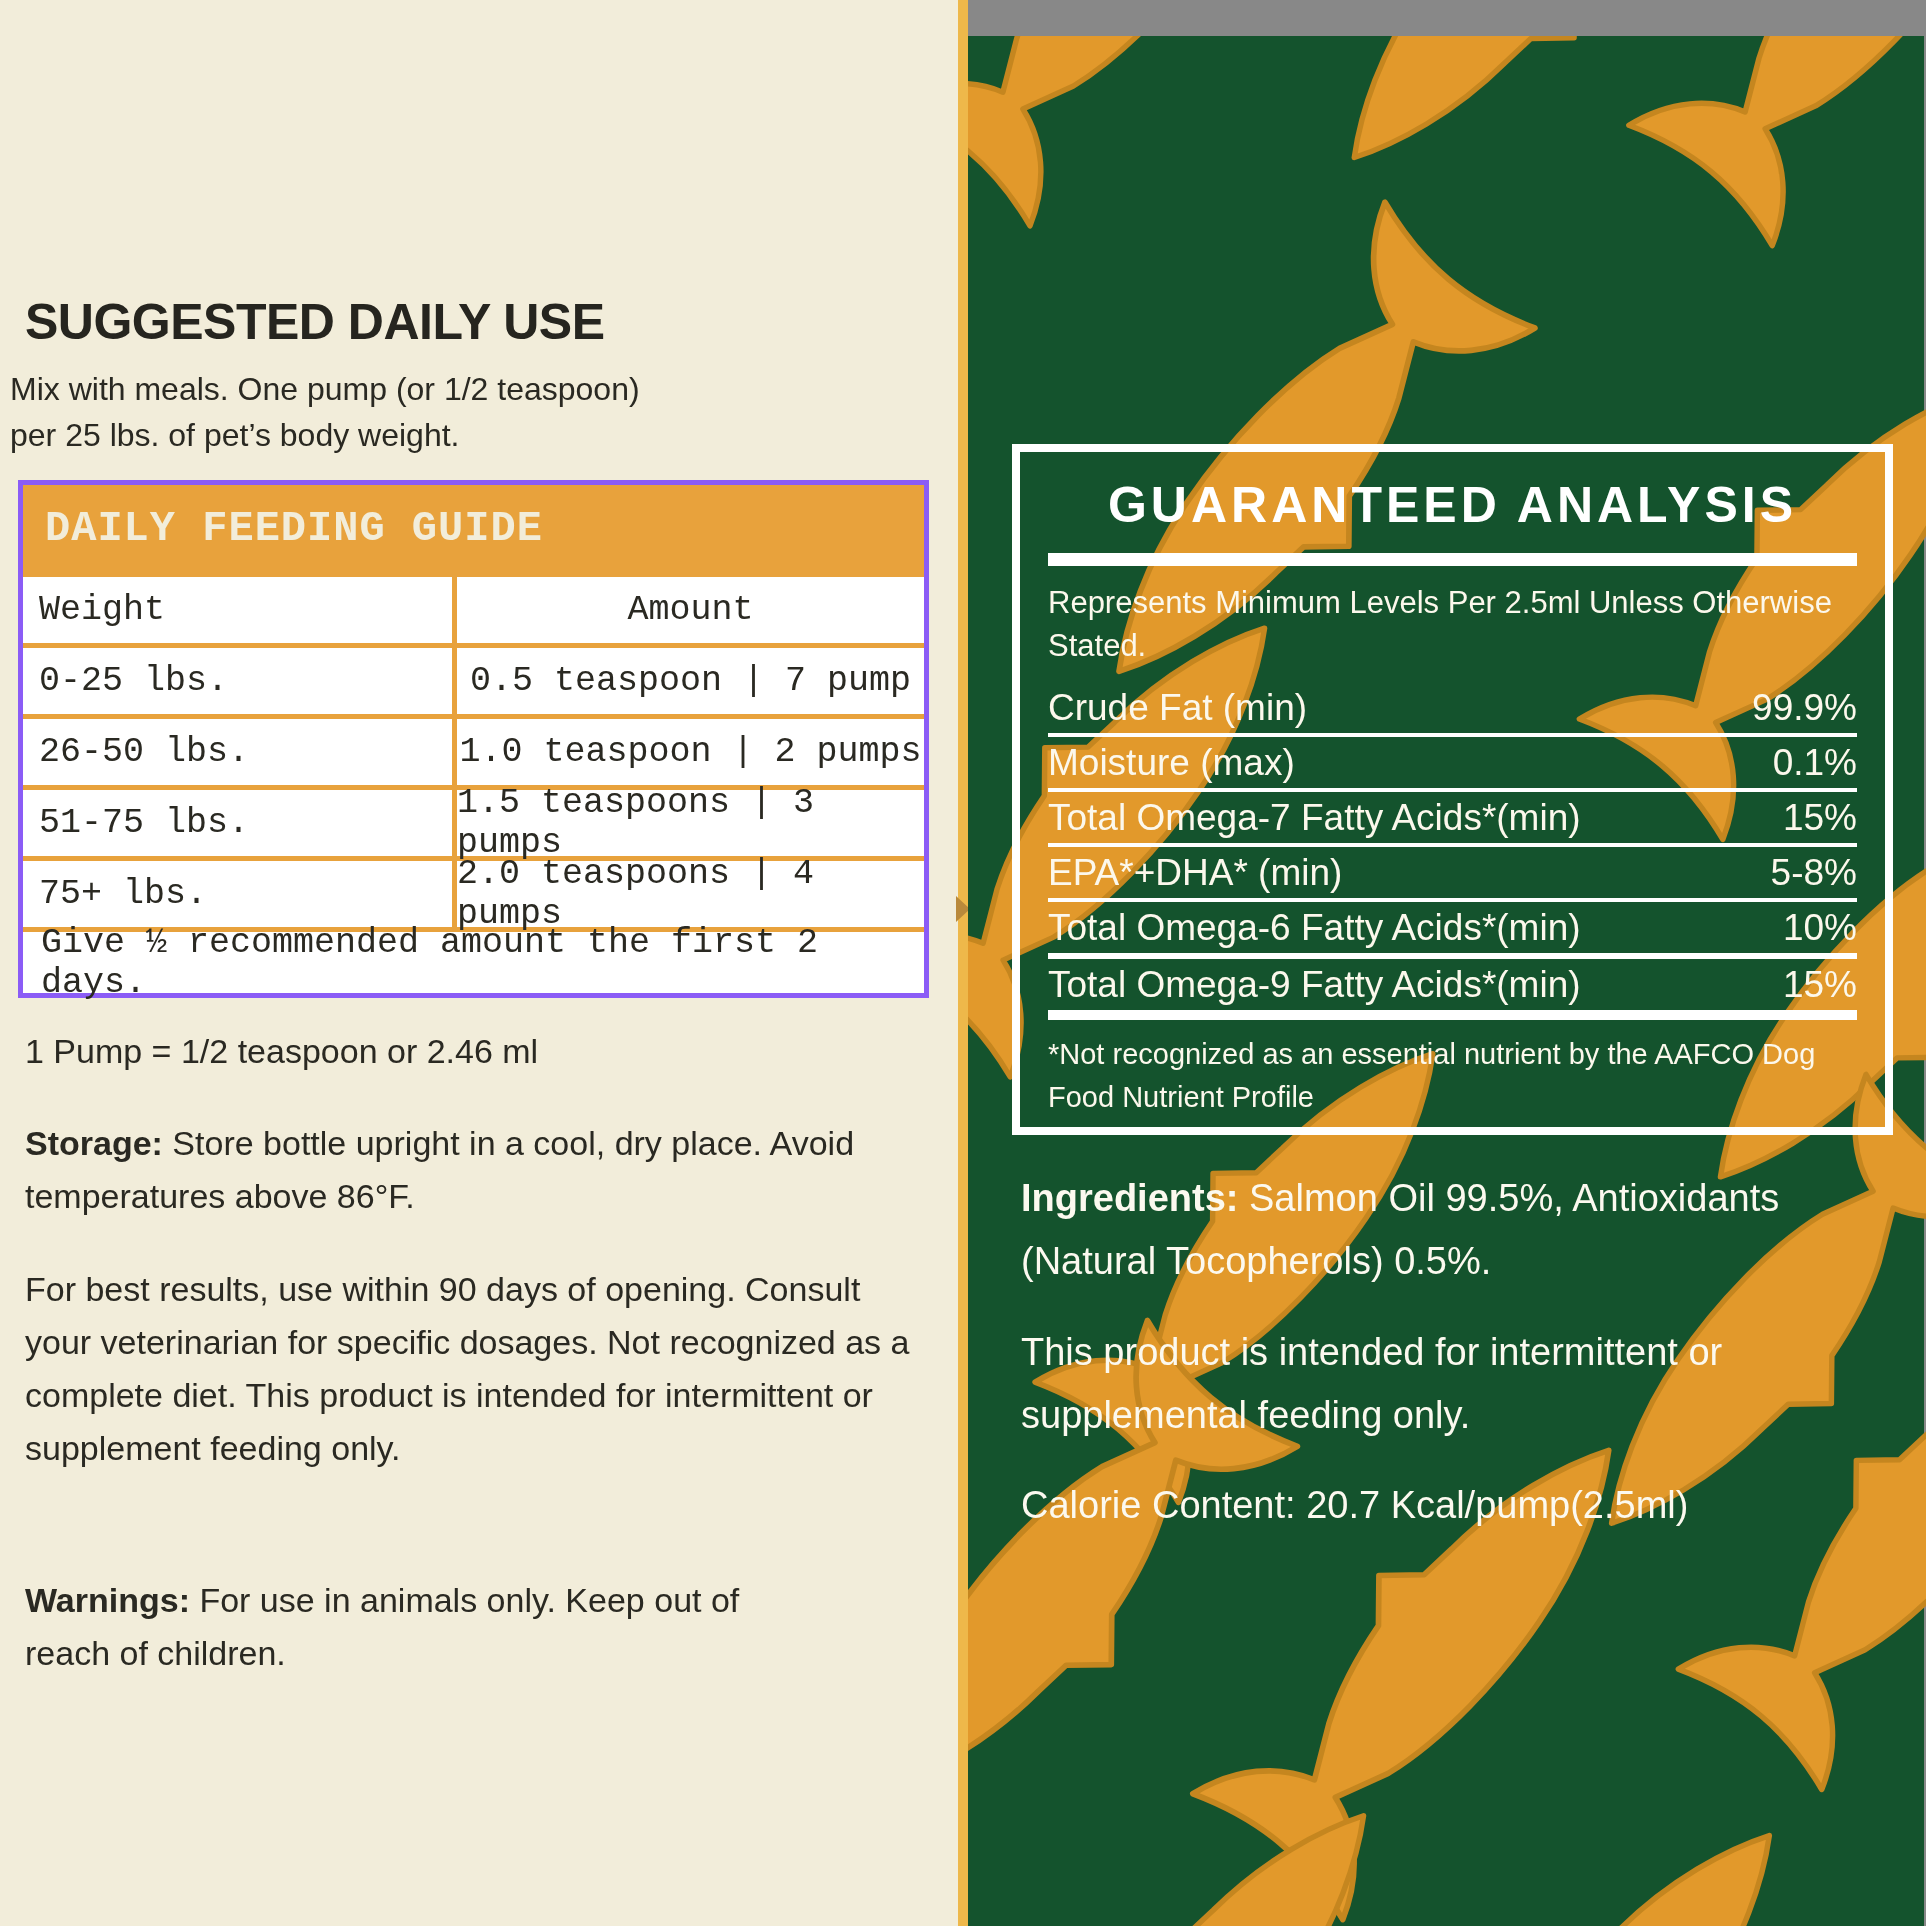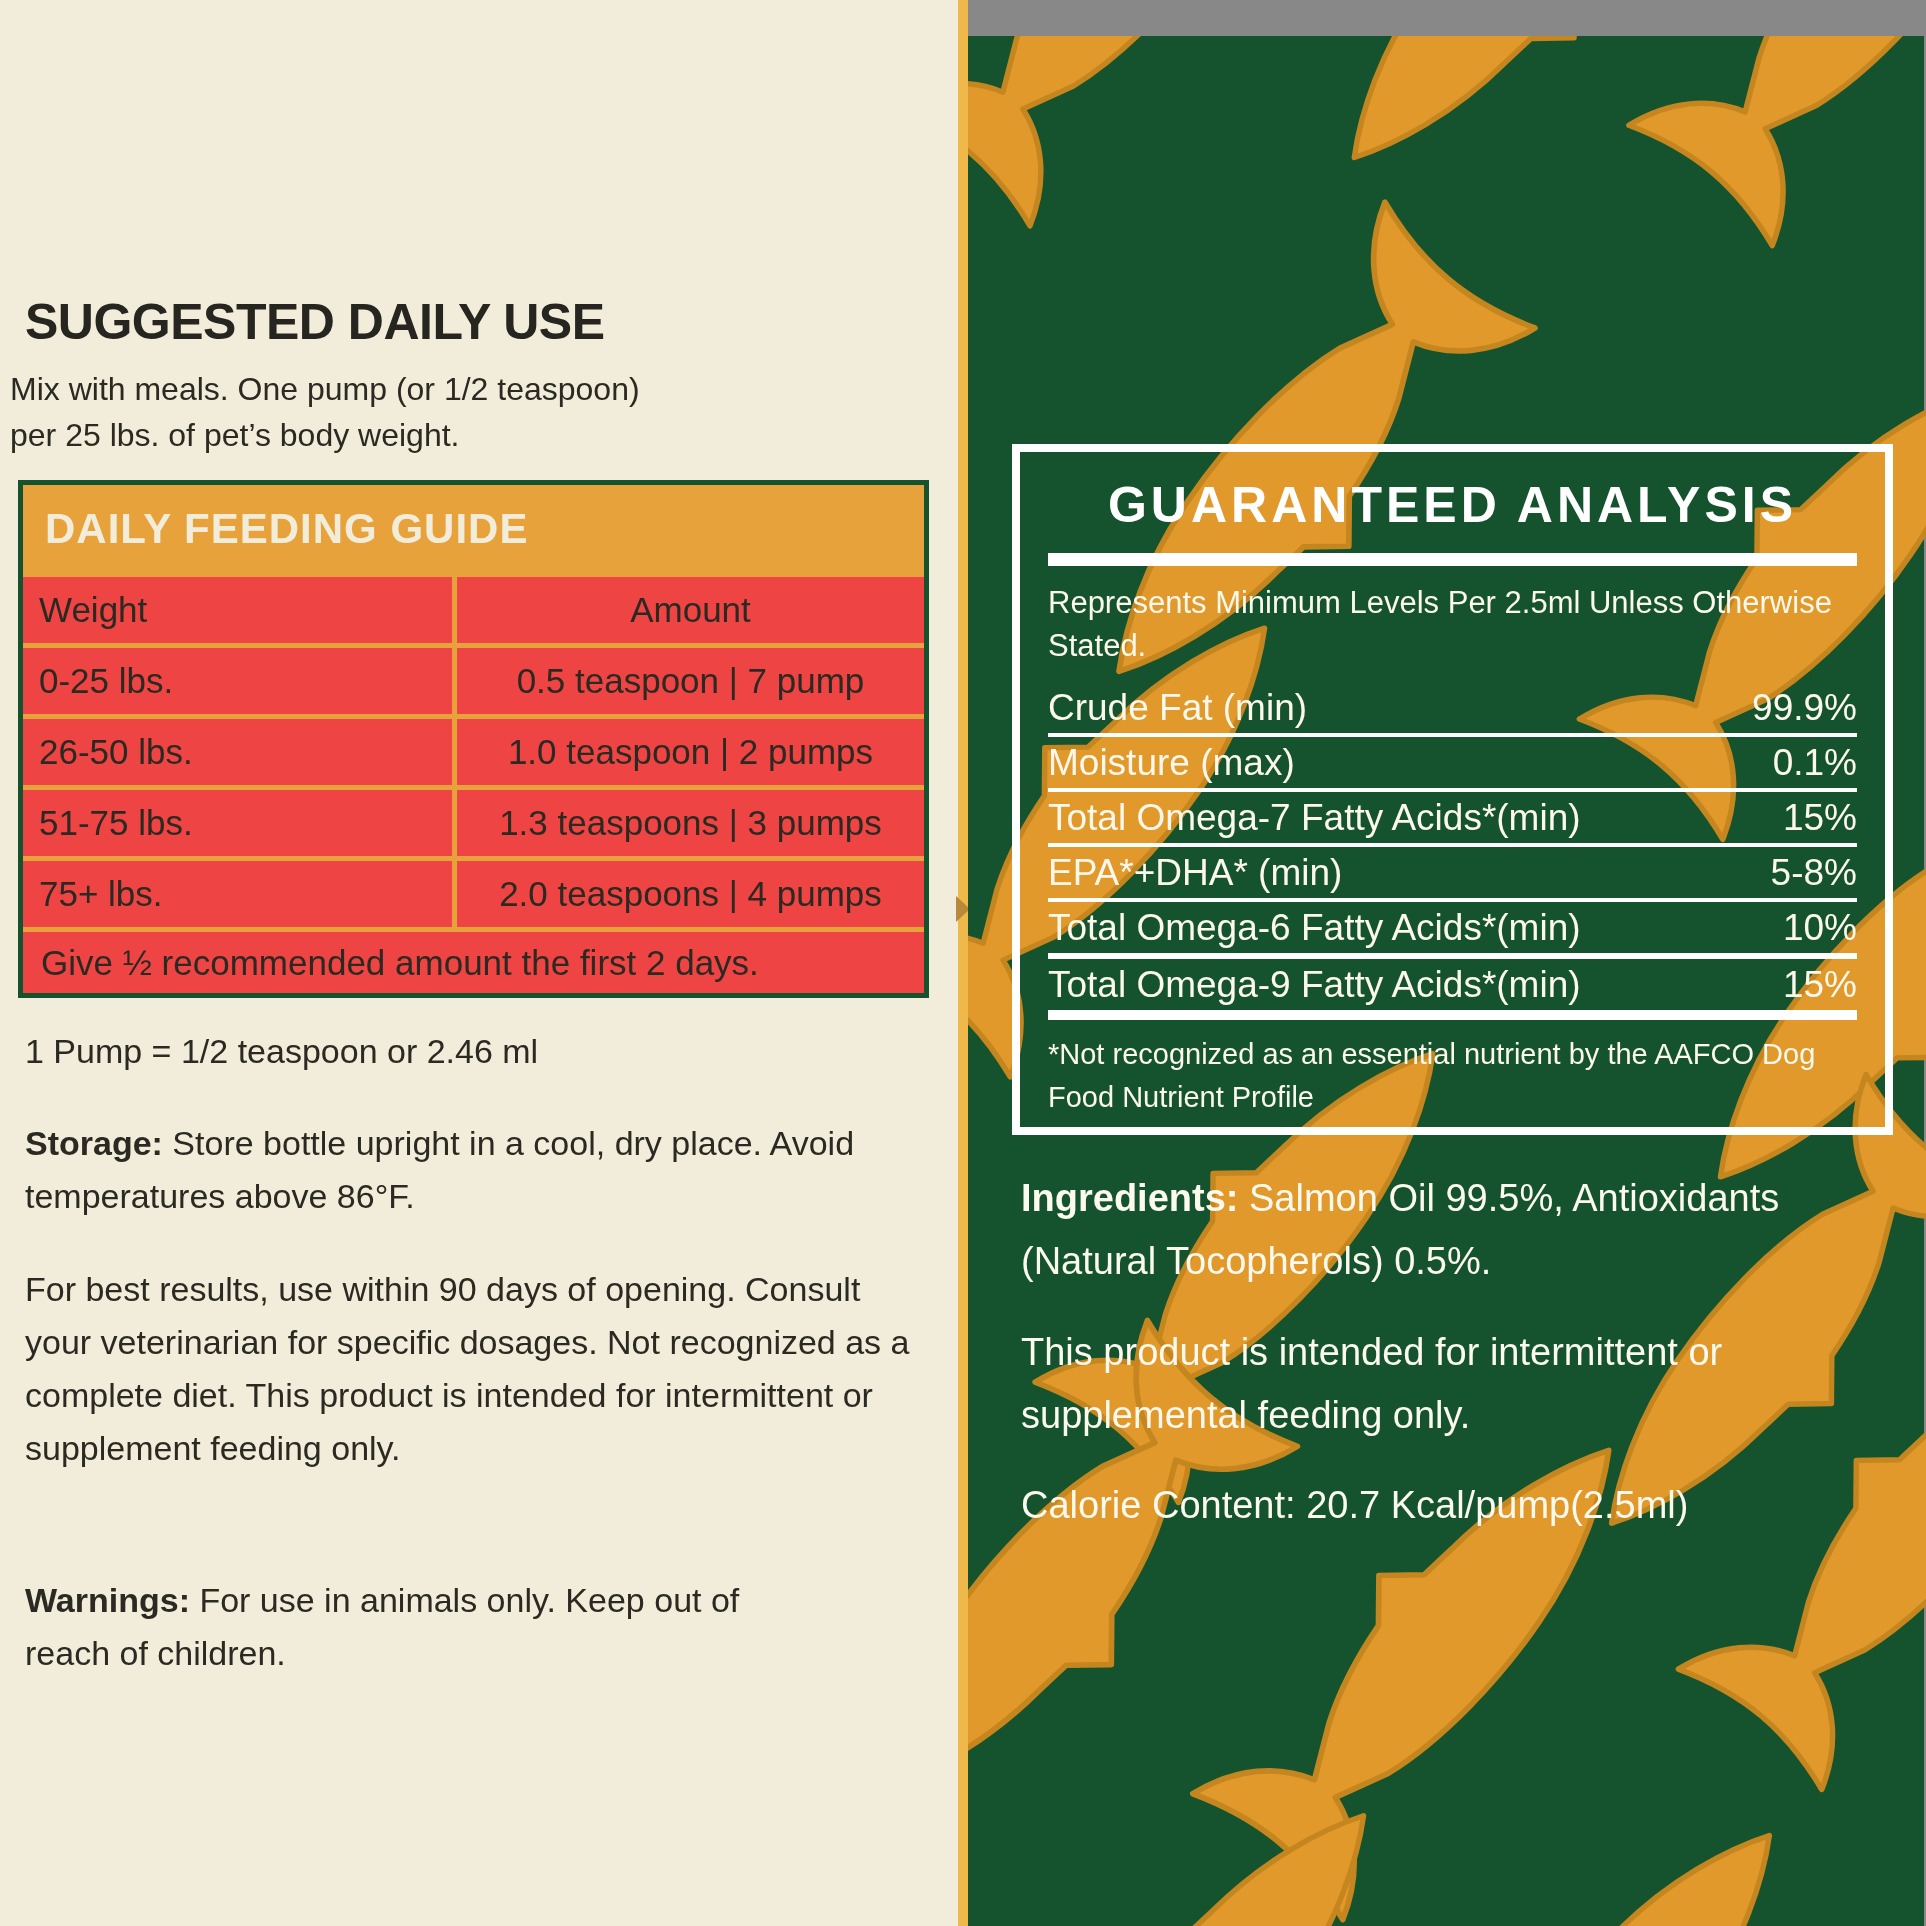--- a/index.html
+++ b/index.html
@@ -17,21 +17,21 @@
     position:absolute;left:25px;top:293px;
     font-size:50px;font-weight:bold;letter-spacing:-0.5px;color:#26251F;
     white-space:nowrap;
   }
   .sdu-intro{
     position:absolute;left:10px;top:366px;width:683px;
     font-size:32px;line-height:46px;
   }
   .ft{
     position:absolute;left:18px;top:480px;width:901px;
-    border:5px solid #14532d;background:#ef4444;
+    border:5px solid #8b5cf6;background:#ffffff;font-family:Liberation Mono, monospace;
   }
   .ft-title{
     height:87px;background:#E8A23C;color:#F2EDDA;
     display:flex;align-items:center;padding-left:22px;
     font-size:42px;font-weight:bold;letter-spacing:1px;
   }
   .ft-row{display:flex;border-top:5px solid #E8A23C;height:66px;}
   .ft-c1{
     width:413px;border-right:5px solid #E8A23C;
     display:flex;align-items:center;padding-left:16px;font-size:35px;
@@ -103,21 +103,21 @@
       <div class="ft-row">
         <div class="ft-c1">0-25 lbs.</div>
         <div class="ft-c2">0.5 teaspoon | 7 pump</div>
       </div>
       <div class="ft-row">
         <div class="ft-c1">26-50 lbs.</div>
         <div class="ft-c2">1.0 teaspoon | 2 pumps</div>
       </div>
       <div class="ft-row">
         <div class="ft-c1">51-75 lbs.</div>
-        <div class="ft-c2">1.3 teaspoons | 3 pumps</div>
+        <div class="ft-c2">1.5 teaspoons | 3 pumps</div>
       </div>
       <div class="ft-row">
         <div class="ft-c1">75+ lbs.</div>
         <div class="ft-c2">2.0 teaspoons | 4 pumps</div>
       </div>
       <div class="ft-foot">Give ½ recommended amount the first 2 days.</div>
     </div>
 
     <div class="pump-note">1 Pump = 1/2 teaspoon or 2.46 ml</div>
 

